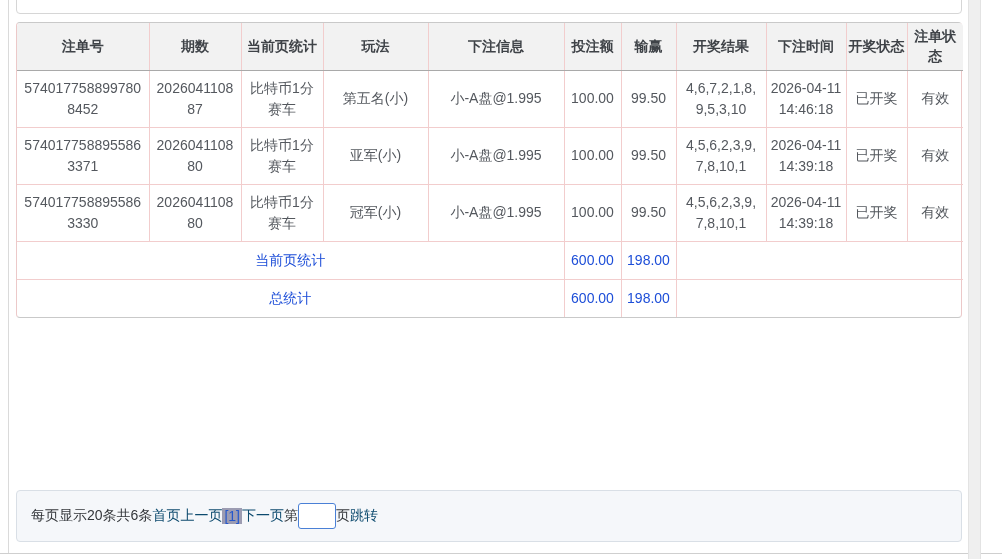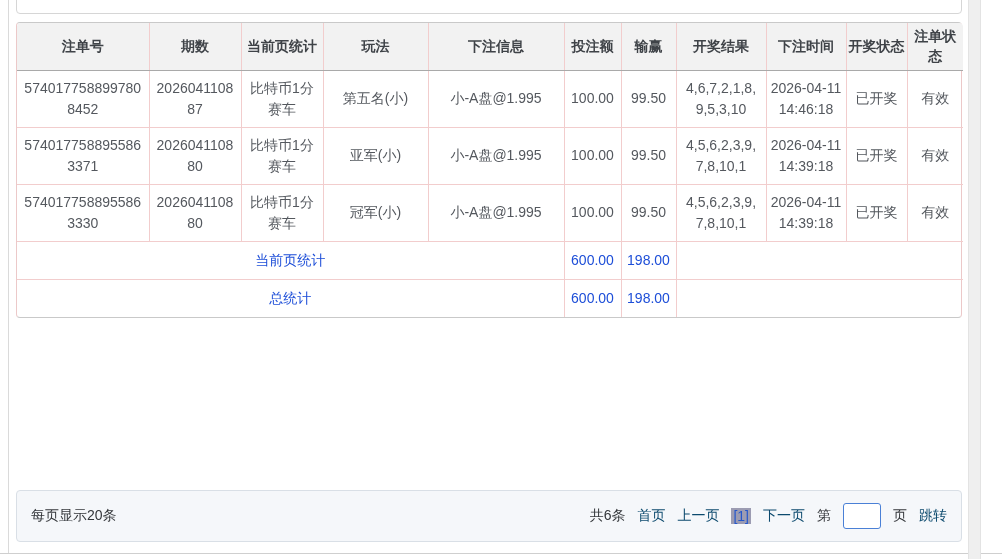--- a/index.html
+++ b/index.html
@@ -37,23 +37,23 @@
              border-bottom:1px solid #a9a9a9; padding:3px 2px; }
   thead th:first-child { border-top-left-radius:4px; }
   thead th:last-child  { border-top-right-radius:4px; }
   tbody tr.data-row td { height:57px; border-bottom:1px solid #f2cdcd; }
   tbody tr.summary-row td { height:38px; border-bottom:1px solid #f2cdcd; color:#1d4ed8; }
   tbody tr.summary-row:last-child td { border-bottom:none; }
 
   
   .footer-bar { position:absolute; left:16px; top:490px; width:946px; height:52px;
                 background:#f5f7fa; border:1px solid #d9dfe6; border-radius:4px;
-                display:flex; align-items:center; justify-content:space-between;
+                display:flex; align-items:center; justify-content:flex-start;
                 padding:0 14px; font-size:14px; color:#33363a; }
-  .pager { display:flex; align-items:center; gap:12px; }
+  .pager { display:flex; align-items:center; gap:0; }
   .pager a { color:#0c4a6e; text-decoration:none; cursor:pointer; }
   .pager .current-page { background:#9c9cb2; color:#2457cc; padding:0 2px; }
   .jump-input { width:38px; height:26px; border:1px solid #4a80d6; border-radius:3px;
                 background:#fff; font-size:14px; text-align:center; outline:none; }
 </style>
 </head>
 <body>
 
 <div class="page">
 

